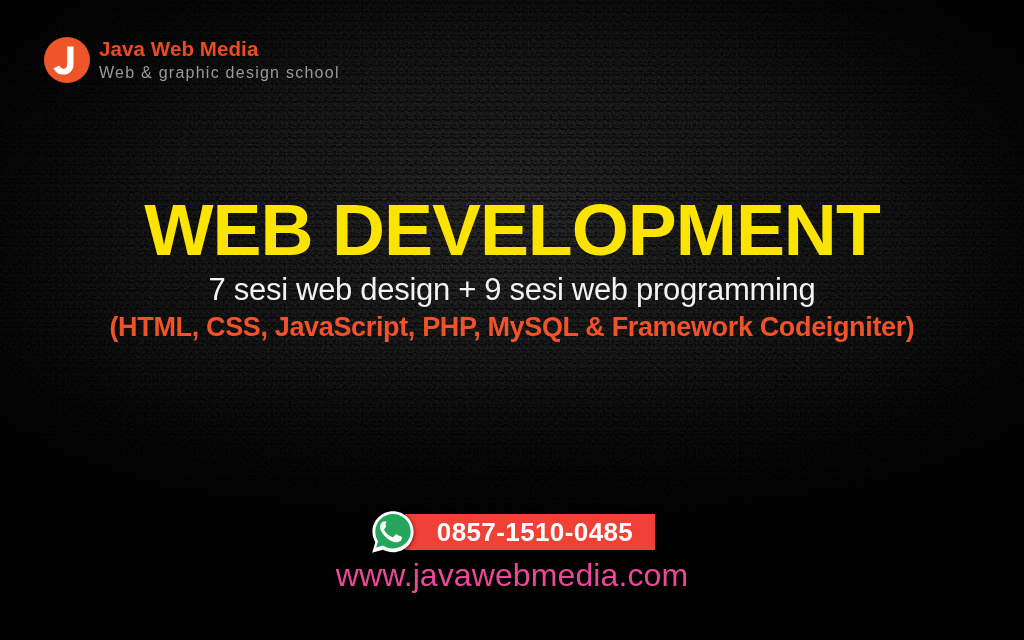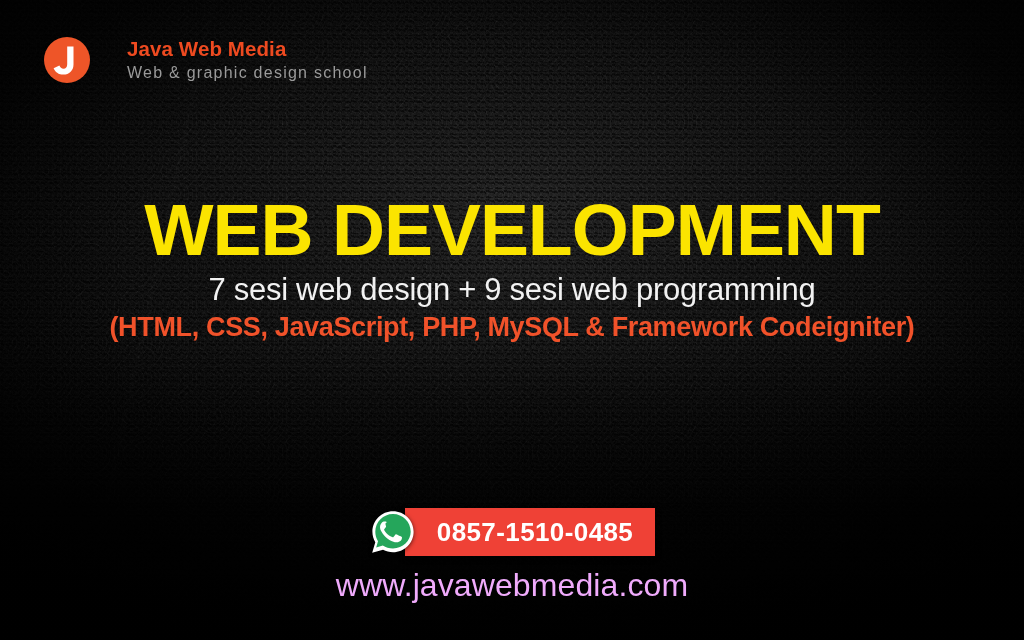--- a/index.html
+++ b/index.html
@@ -87,21 +87,21 @@
   .logo{
     position:absolute; left:44px; top:37px;
     display:flex; align-items:center; gap:9px;
   }
   .logo-mark{
     width:46px; height:46px; border-radius:50%;
     background:#ee5528;
     position:relative; flex:0 0 auto;
   }
   .logo-mark svg{ position:absolute; left:0; top:0; }
-  .logo-text{ display:flex; flex-direction:column; justify-content:center; padding-top:1px;margin-left:28px; }
+  .logo-text{ display:flex; flex-direction:column; justify-content:center; padding-top:1px; }
   .logo-title{
     font-size:20.5px; font-weight:bold; color:#ee4a20;
     letter-spacing:.1px; line-height:1.08; white-space:nowrap;
   }
   .logo-sub{
     font-size:16px; color:#9a9a9a; letter-spacing:1.25px;
     line-height:1.25; margin-top:2px; white-space:nowrap;
   }
 
   
@@ -152,30 +152,30 @@
     flex:0 0 auto;
     margin-right:-12px;
     filter:drop-shadow(0 1px 2px rgba(0,0,0,.65));
   }
   .phone-pill{
     background:#ef4136;
     color:#ffffff;
     font-size:26px;
     font-weight:bold;
     letter-spacing:.4px;
-    height:48px;
+    height:36px;
     display:flex; align-items:center;
     padding:0 22px 0 32px;
     white-space:nowrap;
     box-shadow:0 2px 5px rgba(0,0,0,.55);
   }
   .website{
-    margin-top:11px;
+    margin-top:1px;
     font-size:32px;
-    color:#f0abfc;
+    color:#ec4899;
     letter-spacing:.1px;
     white-space:nowrap;
   }
 </style>
 </head>
 <body>
 
 <div class="banner">
 
   <div class="tex"></div>

